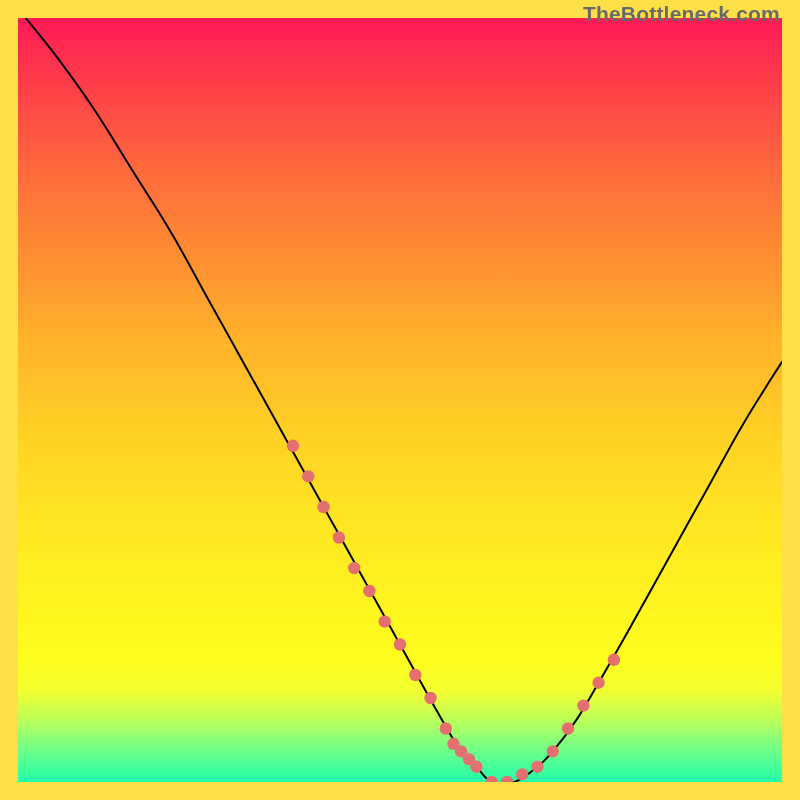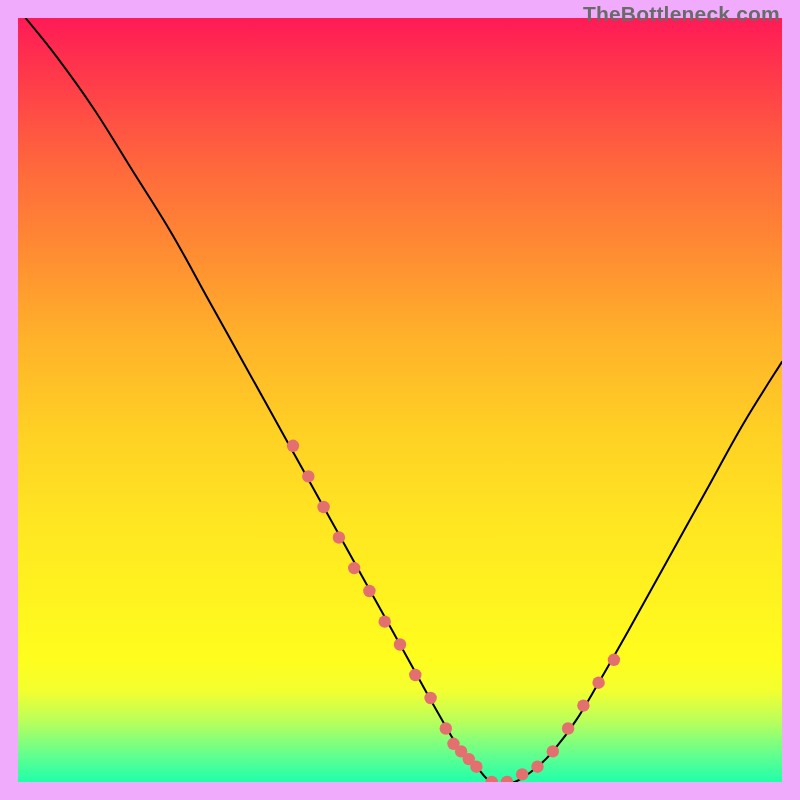--- a/index.html
+++ b/index.html
@@ -8,21 +8,21 @@
     width: 800px;
     height: 800px;
     background: #000000;
     overflow: hidden;
     font-family: Arial, Helvetica, sans-serif;
   }
   .frame {
     position: relative;
     width: 800px;
     height: 800px;
-    background: #f0abfc;
+    background: #fde047;
   }
   .plot-area {
     position: absolute;
     left: 18px;
     top: 18px;
     width: 764px;
     height: 764px;
   }
   .gradient-bg {
     position: absolute;

